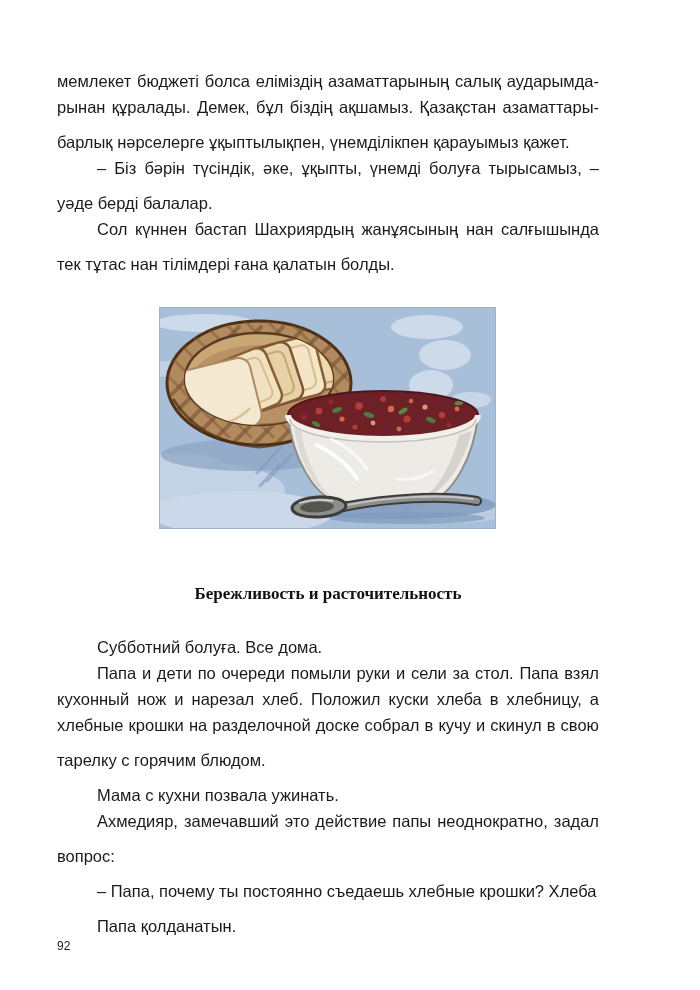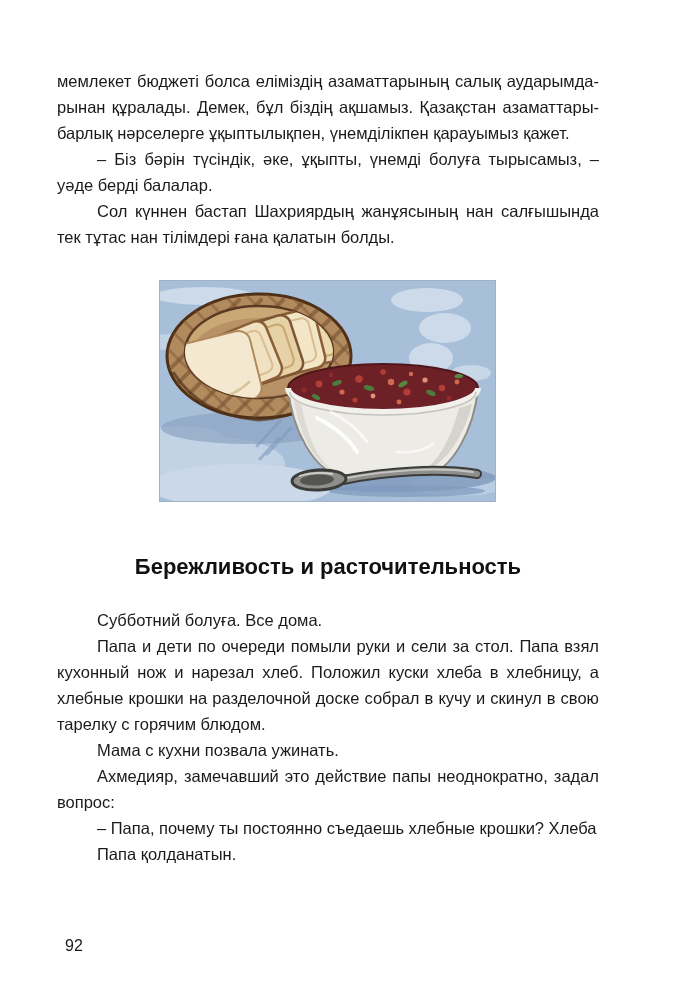--- a/index.html
+++ b/index.html
@@ -11,38 +11,38 @@
   }
   .page { position:relative; width:700px; height:990px; }
   .content { position:absolute; left:57px; top:68px; width:542px; }
 
   .para { font-size:16.5px; line-height:26px; color:#1a1a1a; }
   .para .line {
     height:26px; overflow:hidden;
     text-align:justify; text-align-last:justify;
     white-space:normal;
   }
-  .para .line:last-child { text-align-last:left; }
+  .para .line:last-child { text-align-last:left;margin-top:9px; }
   .para.indent .line:first-child { text-indent:40px; }
 
   figure.illustration {
     margin:30px 0 0 102px; padding:0;
     width:337px; height:222px;
   }
   figure.illustration svg { display:block; }
 
   h1.heading {
     margin:50px 0 25px 0;
-    font-size:22px; line-height:30px; font-weight:bold;
-    text-align:center; color:#111111;
+    font-size:17px; line-height:30px; font-weight:bold;
+    text-align:center; color:#111111;font-family:Liberation Serif, serif;
   }
 
   .page-number {
-    position:absolute; left:65px; top:936px;
-    font-size:16px; line-height:20px; color:#1a1a1a;
+    position:absolute; left:57px; top:936px;
+    font-size:12px; line-height:20px; color:#1a1a1a;
   }
 </style>
 </head>
 <body>
 
 <div class="page">
   <div class="content">
 
     <section>
       <div class="para">

